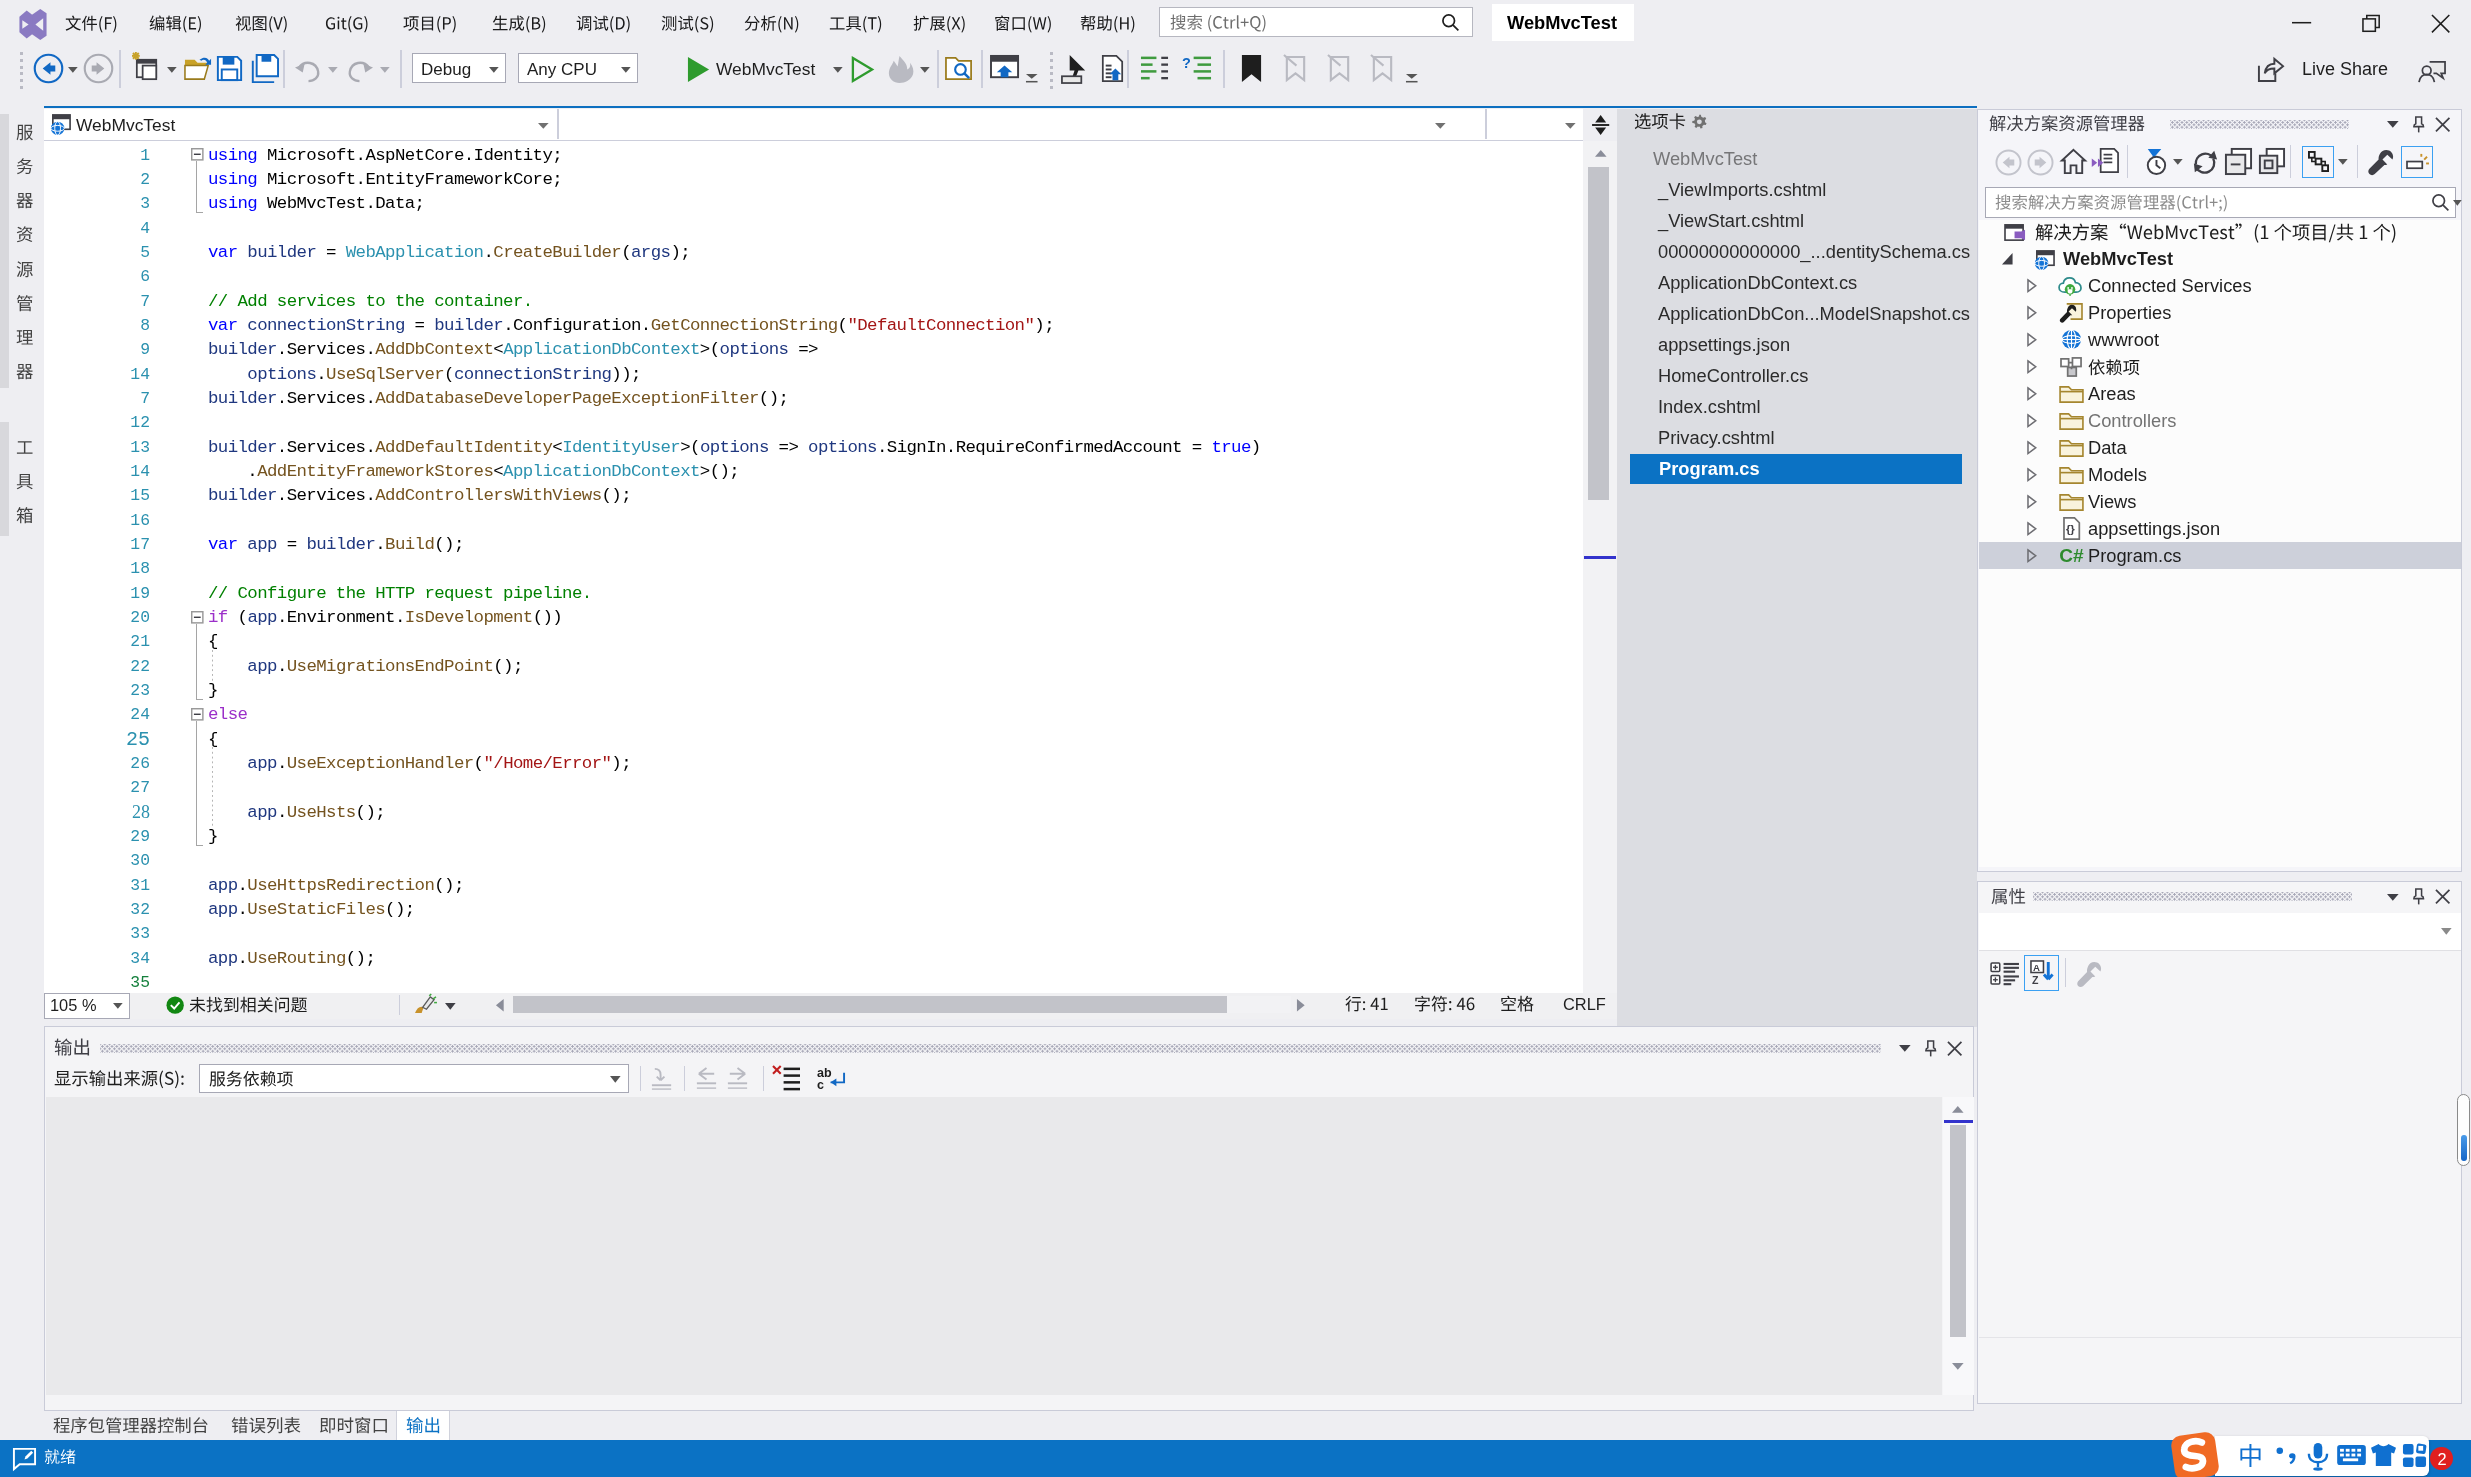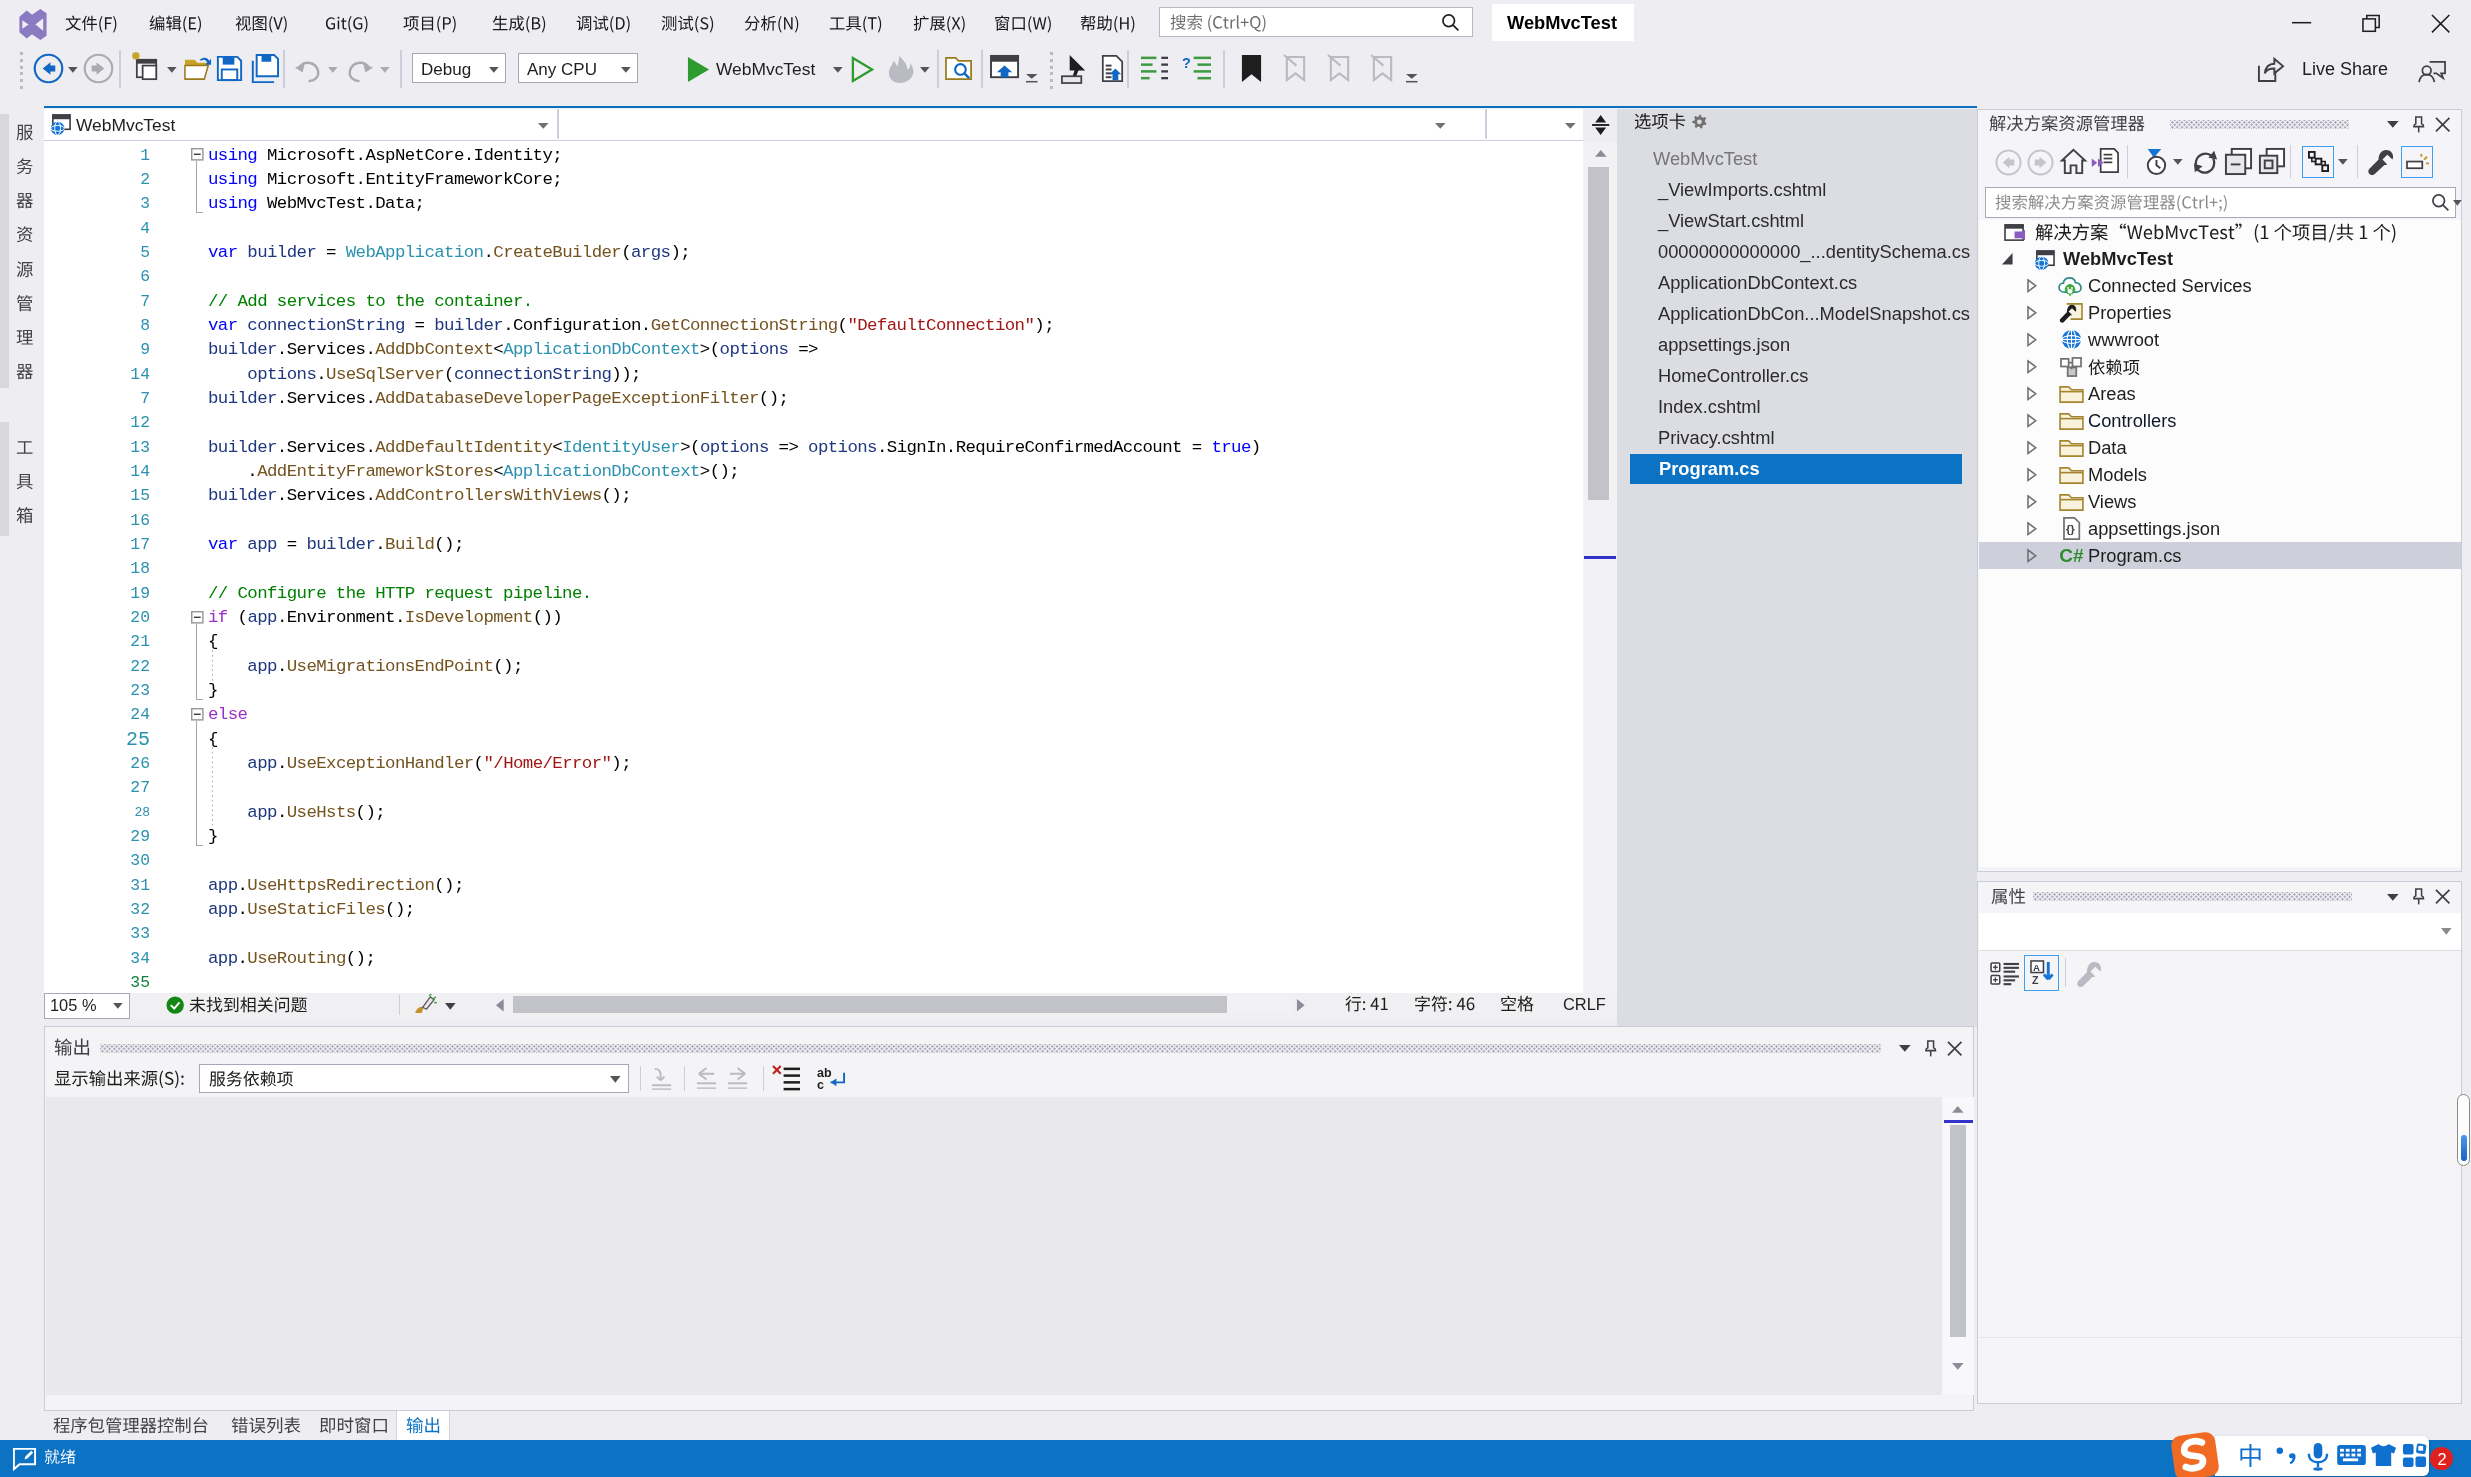--- a/index.html
+++ b/index.html
@@ -566,21 +566,21 @@
     <div style="position:absolute;left:150px;top:568px;transform:translate(-100%,-50%);font-family:'Liberation Mono';font-size:16.4px;color:#2b91af">18</div>
     <div style="position:absolute;left:150px;top:593px;transform:translate(-100%,-50%);font-family:'Liberation Mono';font-size:16.4px;color:#2b91af">19</div>
     <div style="position:absolute;left:150px;top:617px;transform:translate(-100%,-50%);font-family:'Liberation Mono';font-size:16.4px;color:#2b91af">20</div>
     <div style="position:absolute;left:150px;top:641px;transform:translate(-100%,-50%);font-family:'Liberation Mono';font-size:16.4px;color:#2b91af">21</div>
     <div style="position:absolute;left:150px;top:666px;transform:translate(-100%,-50%);font-family:'Liberation Mono';font-size:16.4px;color:#2b91af">22</div>
     <div style="position:absolute;left:150px;top:690px;transform:translate(-100%,-50%);font-family:'Liberation Mono';font-size:16.4px;color:#2b91af">23</div>
     <div style="position:absolute;left:150px;top:714px;transform:translate(-100%,-50%);font-family:'Liberation Mono';font-size:16.4px;color:#2b91af">24</div>
     <div style="position:absolute;left:150px;top:739px;transform:translate(-100%,-50%);font-family:Liberation Mono, monospace;font-size:20px;color:#2b91af">25</div>
     <div style="position:absolute;left:150px;top:763px;transform:translate(-100%,-50%);font-family:'Liberation Mono';font-size:16.4px;color:#2b91af">26</div>
     <div style="position:absolute;left:150px;top:787px;transform:translate(-100%,-50%);font-family:'Liberation Mono';font-size:16.4px;color:#2b91af">27</div>
-    <div style="position:absolute;left:150px;top:812px;transform:translate(-100%,-50%);font-family:Liberation Mono, monospace;font-size:13px;color:#2b91af">28</div>
+    <div style="position:absolute;left:150px;top:812px;transform:translate(-100%,-50%);font-family:Liberation Serif, serif;font-size:18px;color:#2b91af">28</div>
     <div style="position:absolute;left:150px;top:836px;transform:translate(-100%,-50%);font-family:'Liberation Mono';font-size:16.4px;color:#2b91af">29</div>
     <div style="position:absolute;left:150px;top:860px;transform:translate(-100%,-50%);font-family:'Liberation Mono';font-size:16.4px;color:#2b91af">30</div>
     <div style="position:absolute;left:150px;top:885px;transform:translate(-100%,-50%);font-family:'Liberation Mono';font-size:16.4px;color:#2b91af">31</div>
     <div style="position:absolute;left:150px;top:909px;transform:translate(-100%,-50%);font-family:'Liberation Mono';font-size:16.4px;color:#2b91af">32</div>
     <div style="position:absolute;left:150px;top:933px;transform:translate(-100%,-50%);font-family:'Liberation Mono';font-size:16.4px;color:#2b91af">33</div>
     <div style="position:absolute;left:150px;top:958px;transform:translate(-100%,-50%);font-family:'Liberation Mono';font-size:16.4px;color:#2b91af">34</div>
     <div style="position:absolute;left:150px;top:982px;transform:translate(-100%,-50%);font-family:'Liberation Mono';font-size:16.4px;color:#15803d">35</div>
     <svg style="position:absolute;left:191px;top:148px" width="12.6" height="12.6" viewBox="0 0 13 13">
       <rect x="0.75" y="0.75" width="11.5" height="11.5" fill="#fff" stroke="#999" stroke-width="1.5"></rect>
       <line x1="3" y1="6.5" x2="10" y2="6.5" stroke="#3f3f46" stroke-width="1.5"></line>
@@ -1078,21 +1078,21 @@
 <path d="M1,8 H25" stroke="#a5862f" stroke-width="1.7" fill="none"></path>
     </svg>
     <div style="position:absolute;left:2088px;top:394px;transform:translateY(-50%);font-family:'Liberation Sans';font-size:18.3px;color:#1e1e1e">Areas</div>
     <svg style="position:absolute;left:2027px;top:414px" width="9.7" height="13.5" viewBox="0 0 10 14">
       <polygon points="1,1 9,7 1,13" fill="none" stroke="#6e6e73" stroke-width="1.6"></polygon>
     </svg>
     <svg style="position:absolute;left:2059px;top:411px" width="25" height="20" viewBox="0 0 26 21">
 <path d="M1,3 H10 L13,6 H25 V19 H1 Z" fill="#f9f3dd" stroke="#a5862f" stroke-width="1.7"></path>
 <path d="M1,8 H25" stroke="#a5862f" stroke-width="1.7" fill="none"></path>
     </svg>
-    <div style="position:absolute;left:2088px;top:421px;transform:translateY(-50%);font-family:'Liberation Sans';font-size:18.3px;color:#0f172a">Controllers</div>
+    <div style="position:absolute;left:2088px;top:421px;transform:translateY(-50%);font-family:'Liberation Sans';font-size:18.3px;color:#737373">Controllers</div>
     <svg style="position:absolute;left:2027px;top:441px" width="9.7" height="13.5" viewBox="0 0 10 14">
       <polygon points="1,1 9,7 1,13" fill="none" stroke="#6e6e73" stroke-width="1.6"></polygon>
     </svg>
     <svg style="position:absolute;left:2059px;top:438px" width="25" height="20" viewBox="0 0 26 21">
 <path d="M1,3 H10 L13,6 H25 V19 H1 Z" fill="#f9f3dd" stroke="#a5862f" stroke-width="1.7"></path>
 <path d="M1,8 H25" stroke="#a5862f" stroke-width="1.7" fill="none"></path>
     </svg>
     <div style="position:absolute;left:2088px;top:448px;transform:translateY(-50%);font-family:'Liberation Sans';font-size:18.3px;color:#1e1e1e">Data</div>
     <svg style="position:absolute;left:2027px;top:468px" width="9.7" height="13.5" viewBox="0 0 10 14">
       <polygon points="1,1 9,7 1,13" fill="none" stroke="#6e6e73" stroke-width="1.6"></polygon>

